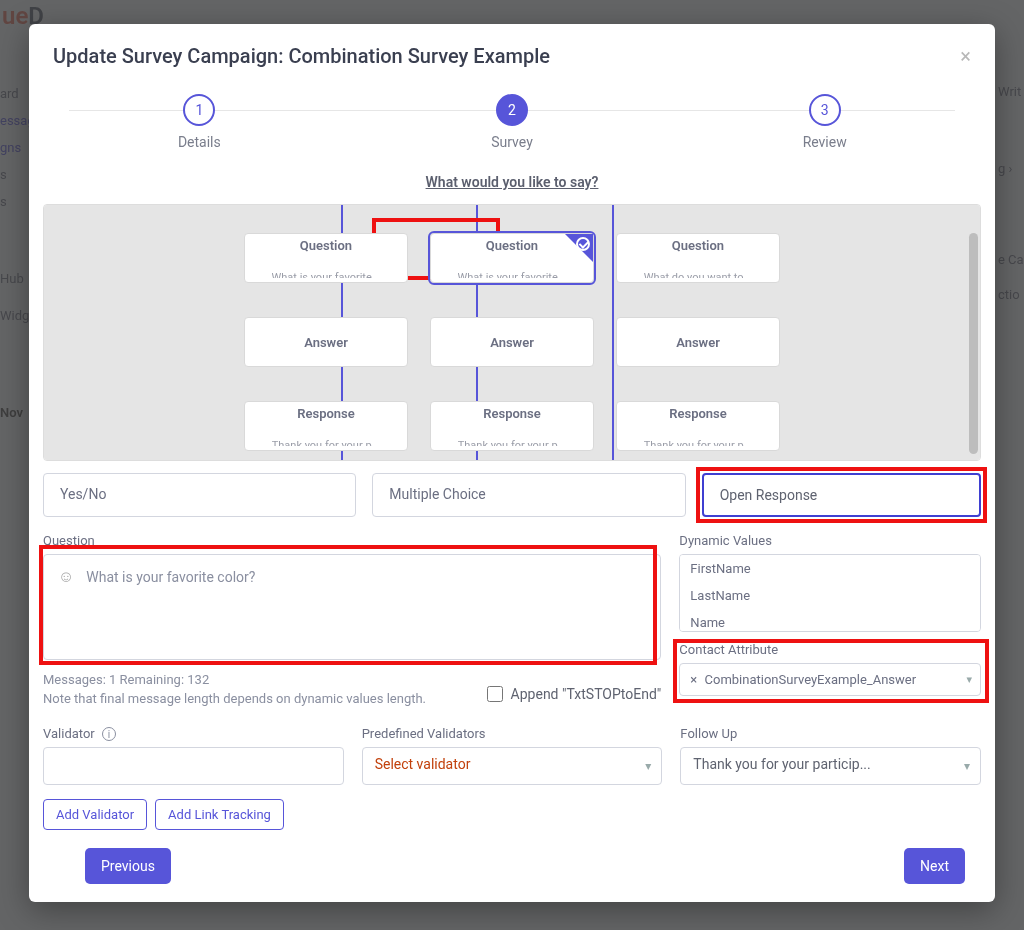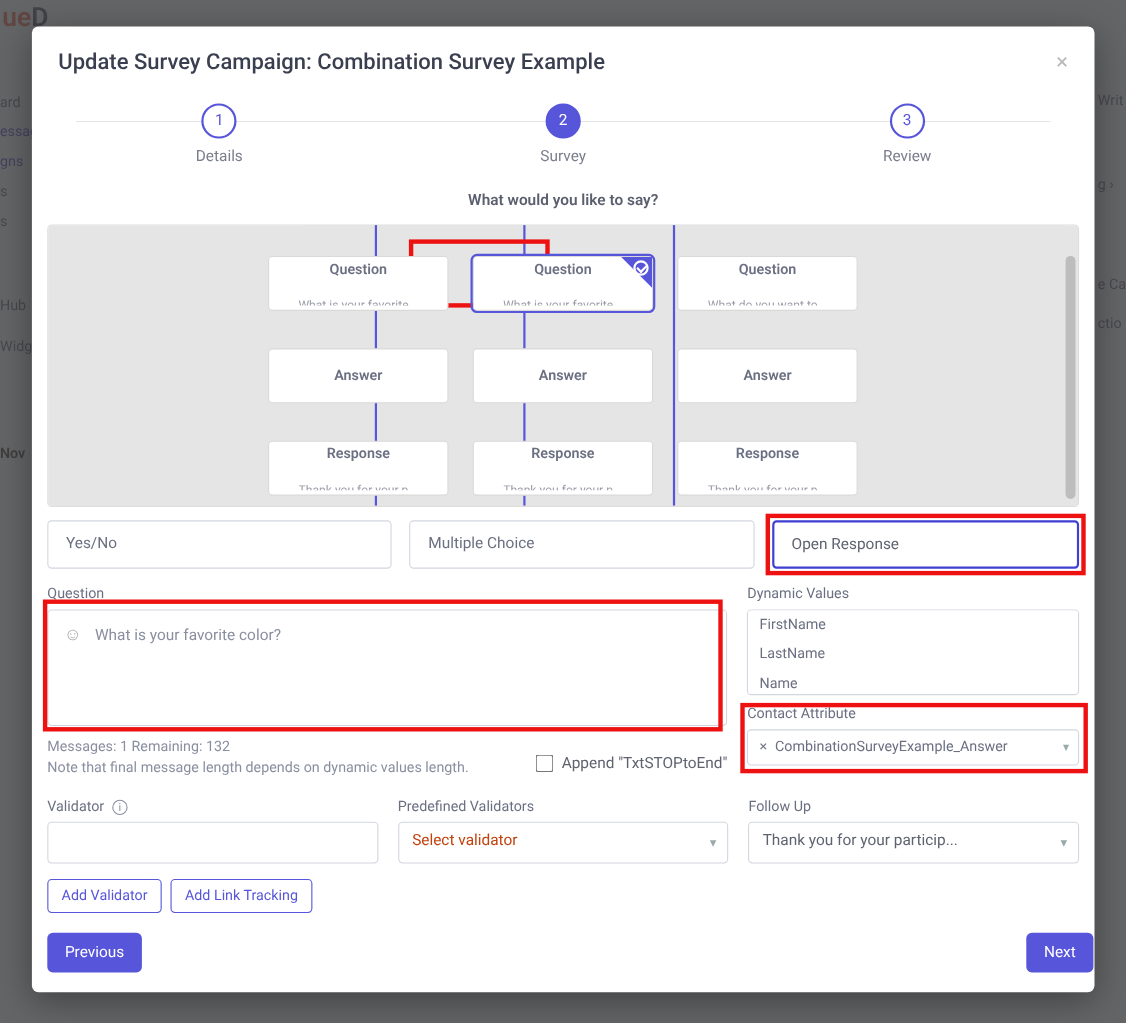--- a/index.html
+++ b/index.html
@@ -33,21 +33,21 @@
     width:32px;height:32px;border-radius:50%;
     margin:0 auto 8px auto; display:flex;align-items:center;justify-content:center;
     font-size:14px; border:2px solid #5755d9; color:#5755d9; background:#fff;
   }
   .step.active .step-circle { background:#5755d9; color:#fff; }
   .step-label { font-size:14px; color:#7a7e8c; }
   .stepper-wrapper { position:relative; display:flex; align-items:flex-start; padding: 10px 14px 18px 14px;}
   .stepper-wrapper .line { position:absolute; top:26px; left:40px; right:40px; height:1px; background:#e6e6e6;}
   .stepper-wrapper .step { z-index:1; }
 
-  .prompt-text { text-align:center; font-size:14px; color:#5b5f6e; font-weight:600; margin:6px 0 14px 0;}
+  .prompt-text { text-align:center; font-size:14px; color:#5b5f6e; font-weight:600; margin:6px 0 14px 0;text-decoration:underline;}
 
   .gray-panel {
     margin: 0 14px; background:#e5e5e5; border:1px solid #ddd; border-radius:4px;
     height: 268px; position:relative; overflow-y:auto;
   }
   .gray-inner { padding: 28px 200px 20px 200px; display:grid; grid-template-columns: repeat(3, 1fr); column-gap: 22px; row-gap: 34px; position:relative;}
   
   .vline { position:absolute; width:2px; background:#5755d9; }
   .vl1 { left: 296.5px; top:0; height: 100%; }
   .vl2 { left: 432px; top:0; height: 100%; }
@@ -117,21 +117,21 @@
     font-size:14px; color:#c2410c; background:#fff; position:relative; cursor:pointer;
   }
   .select::after { content:"▾"; position:absolute; right:10px; top:50%; transform:translateY(-50%); color:#9aa; font-size:12px;}
 
   .btn-row { display:flex; gap:8px; margin:14px 14px 0 14px; }
   .btn-outline {
     border:1px solid #5755d9; color:#5755d9; background:#fff; border-radius:4px;
     padding:7px 12px; font-size:13px; cursor:pointer;
   }
 
-  .footer { margin-top:auto; display:flex; padding:18px 1px 18px 14px; }
+  .footer { margin-top:auto; display:flex; padding:18px 30px 18px 14px;margin-left:42px; }
   .btn {
     background:#5755d9; color:#fff; border:none; border-radius:5px; padding:10px 16px;
     font-size:14px; cursor:pointer;
   }
   .btn.next { margin-left:auto; }
 </style>
 </head>
 <body>
 
 <div class="bg-app">

